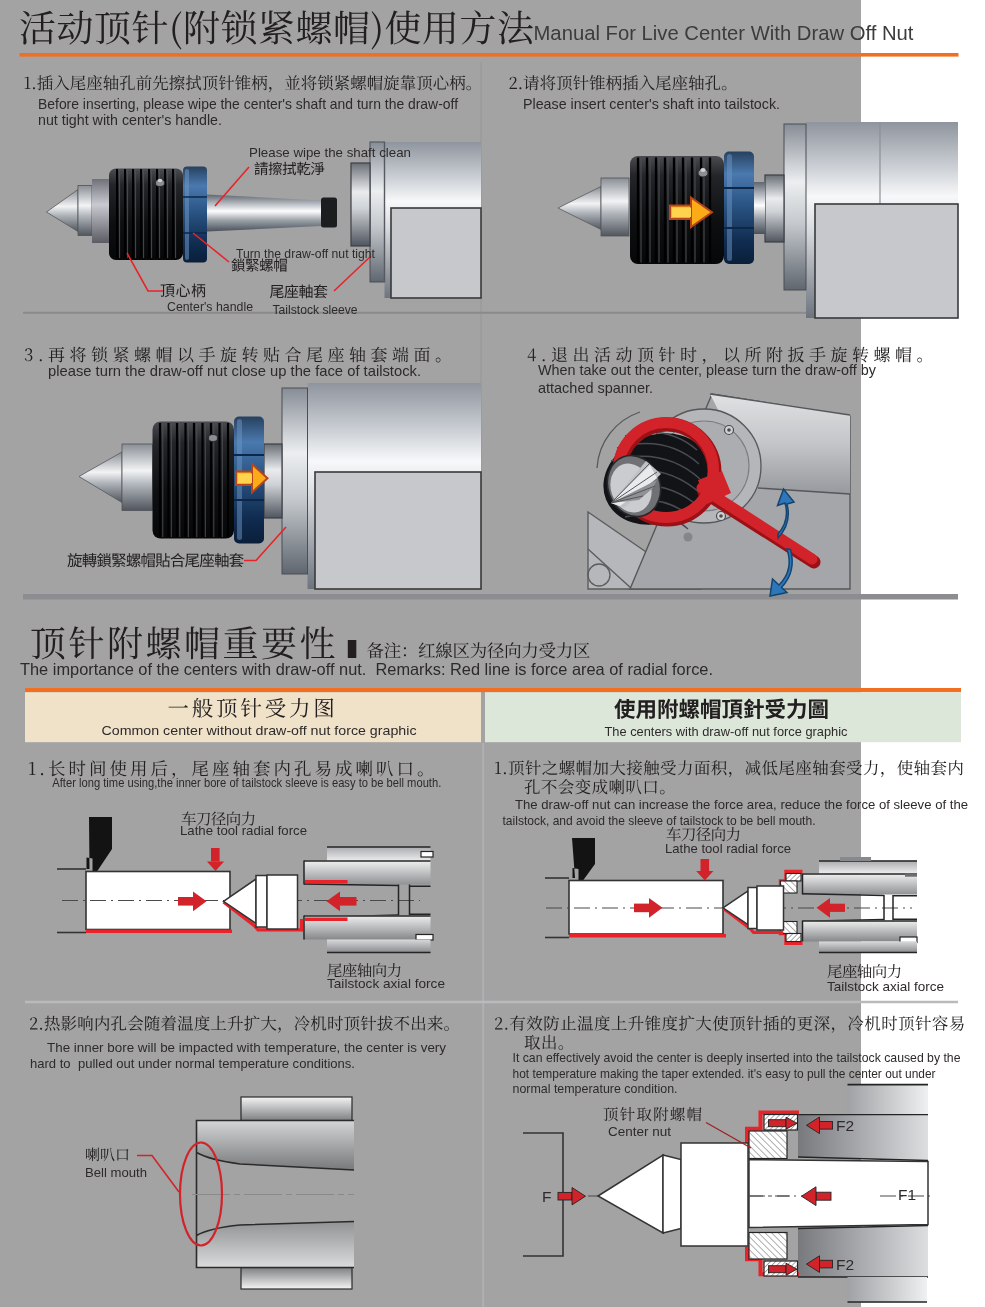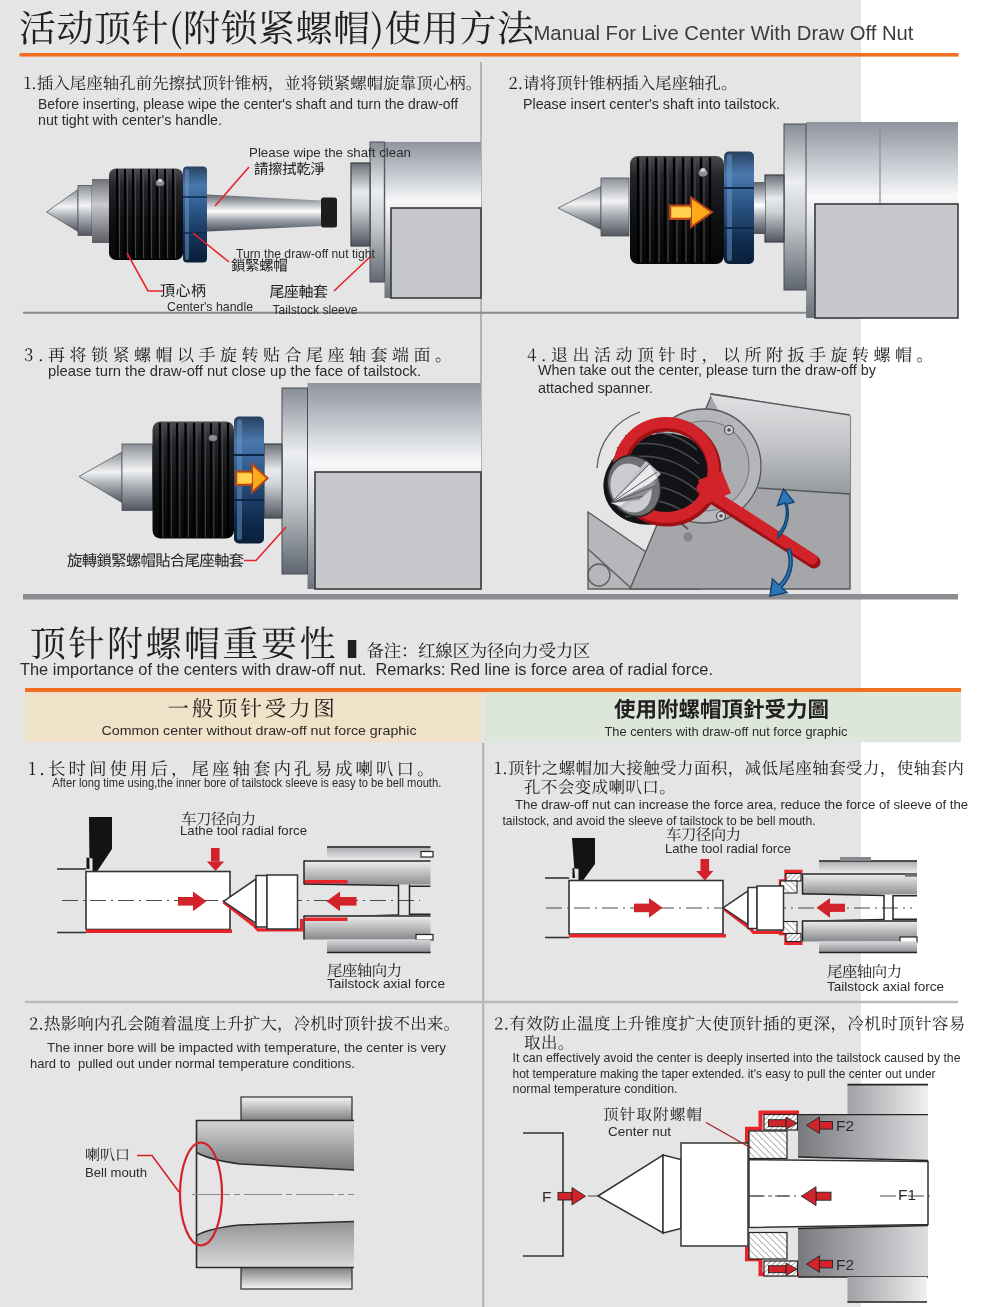--- a/index.html
+++ b/index.html
@@ -1,14 +1,14 @@
 <!DOCTYPE html>
 <html><head><meta charset="utf-8"><style>
 html,body{margin:0;padding:0;background:#fff;width:985px;height:1307px;overflow:hidden}
-#page{position:relative;width:861px;height:1307px;background:#e5e5e5}
+#page{position:relative;width:861px;height:1307px;background:#a3a3a3}
 svg{position:absolute;left:0;top:0}
 text{font-family:"Liberation Sans",sans-serif}
 </style></head><body>
 <div id="page">
 <svg width="985" height="1307" viewBox="0 0 985 1307">
 <defs>
 <linearGradient id="body1" x1="0" y1="0" x2="0" y2="1">
  <stop offset="0" stop-color="#8f959e"></stop>
           <stop offset="0.22" stop-color="#c9cdd3"></stop>
  <stop offset="0.38" stop-color="#f7f8f9"></stop>

